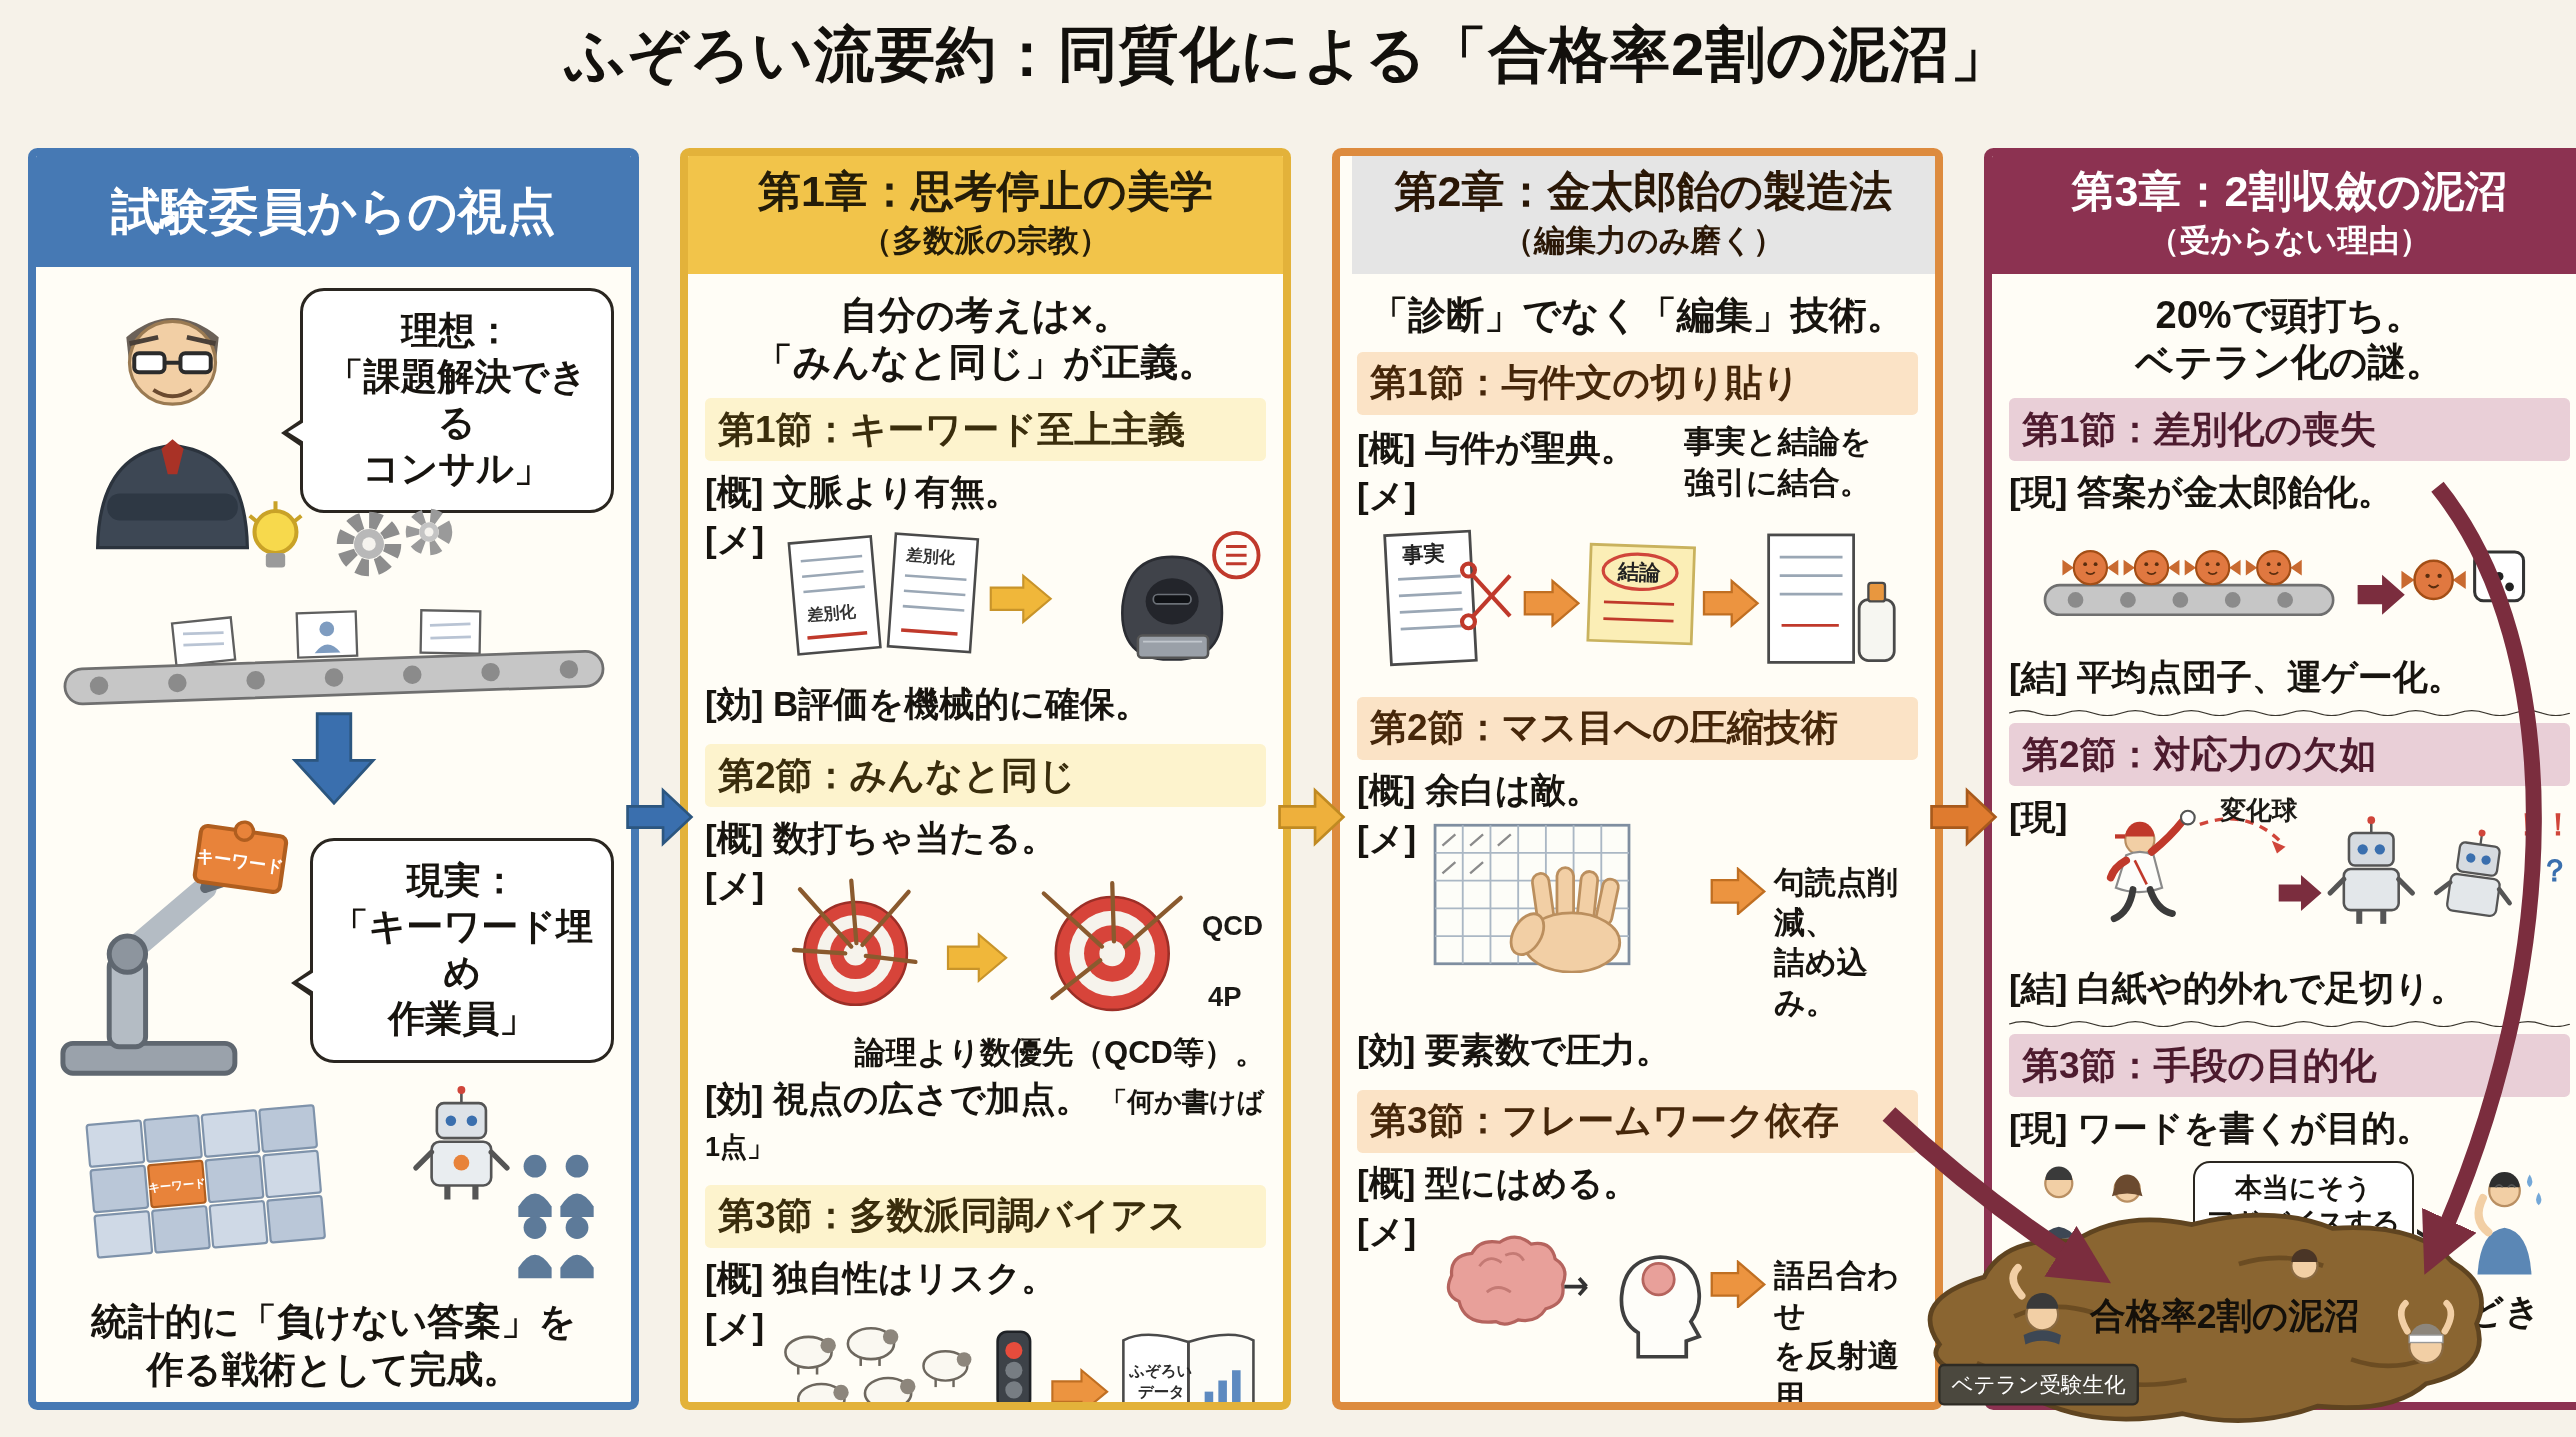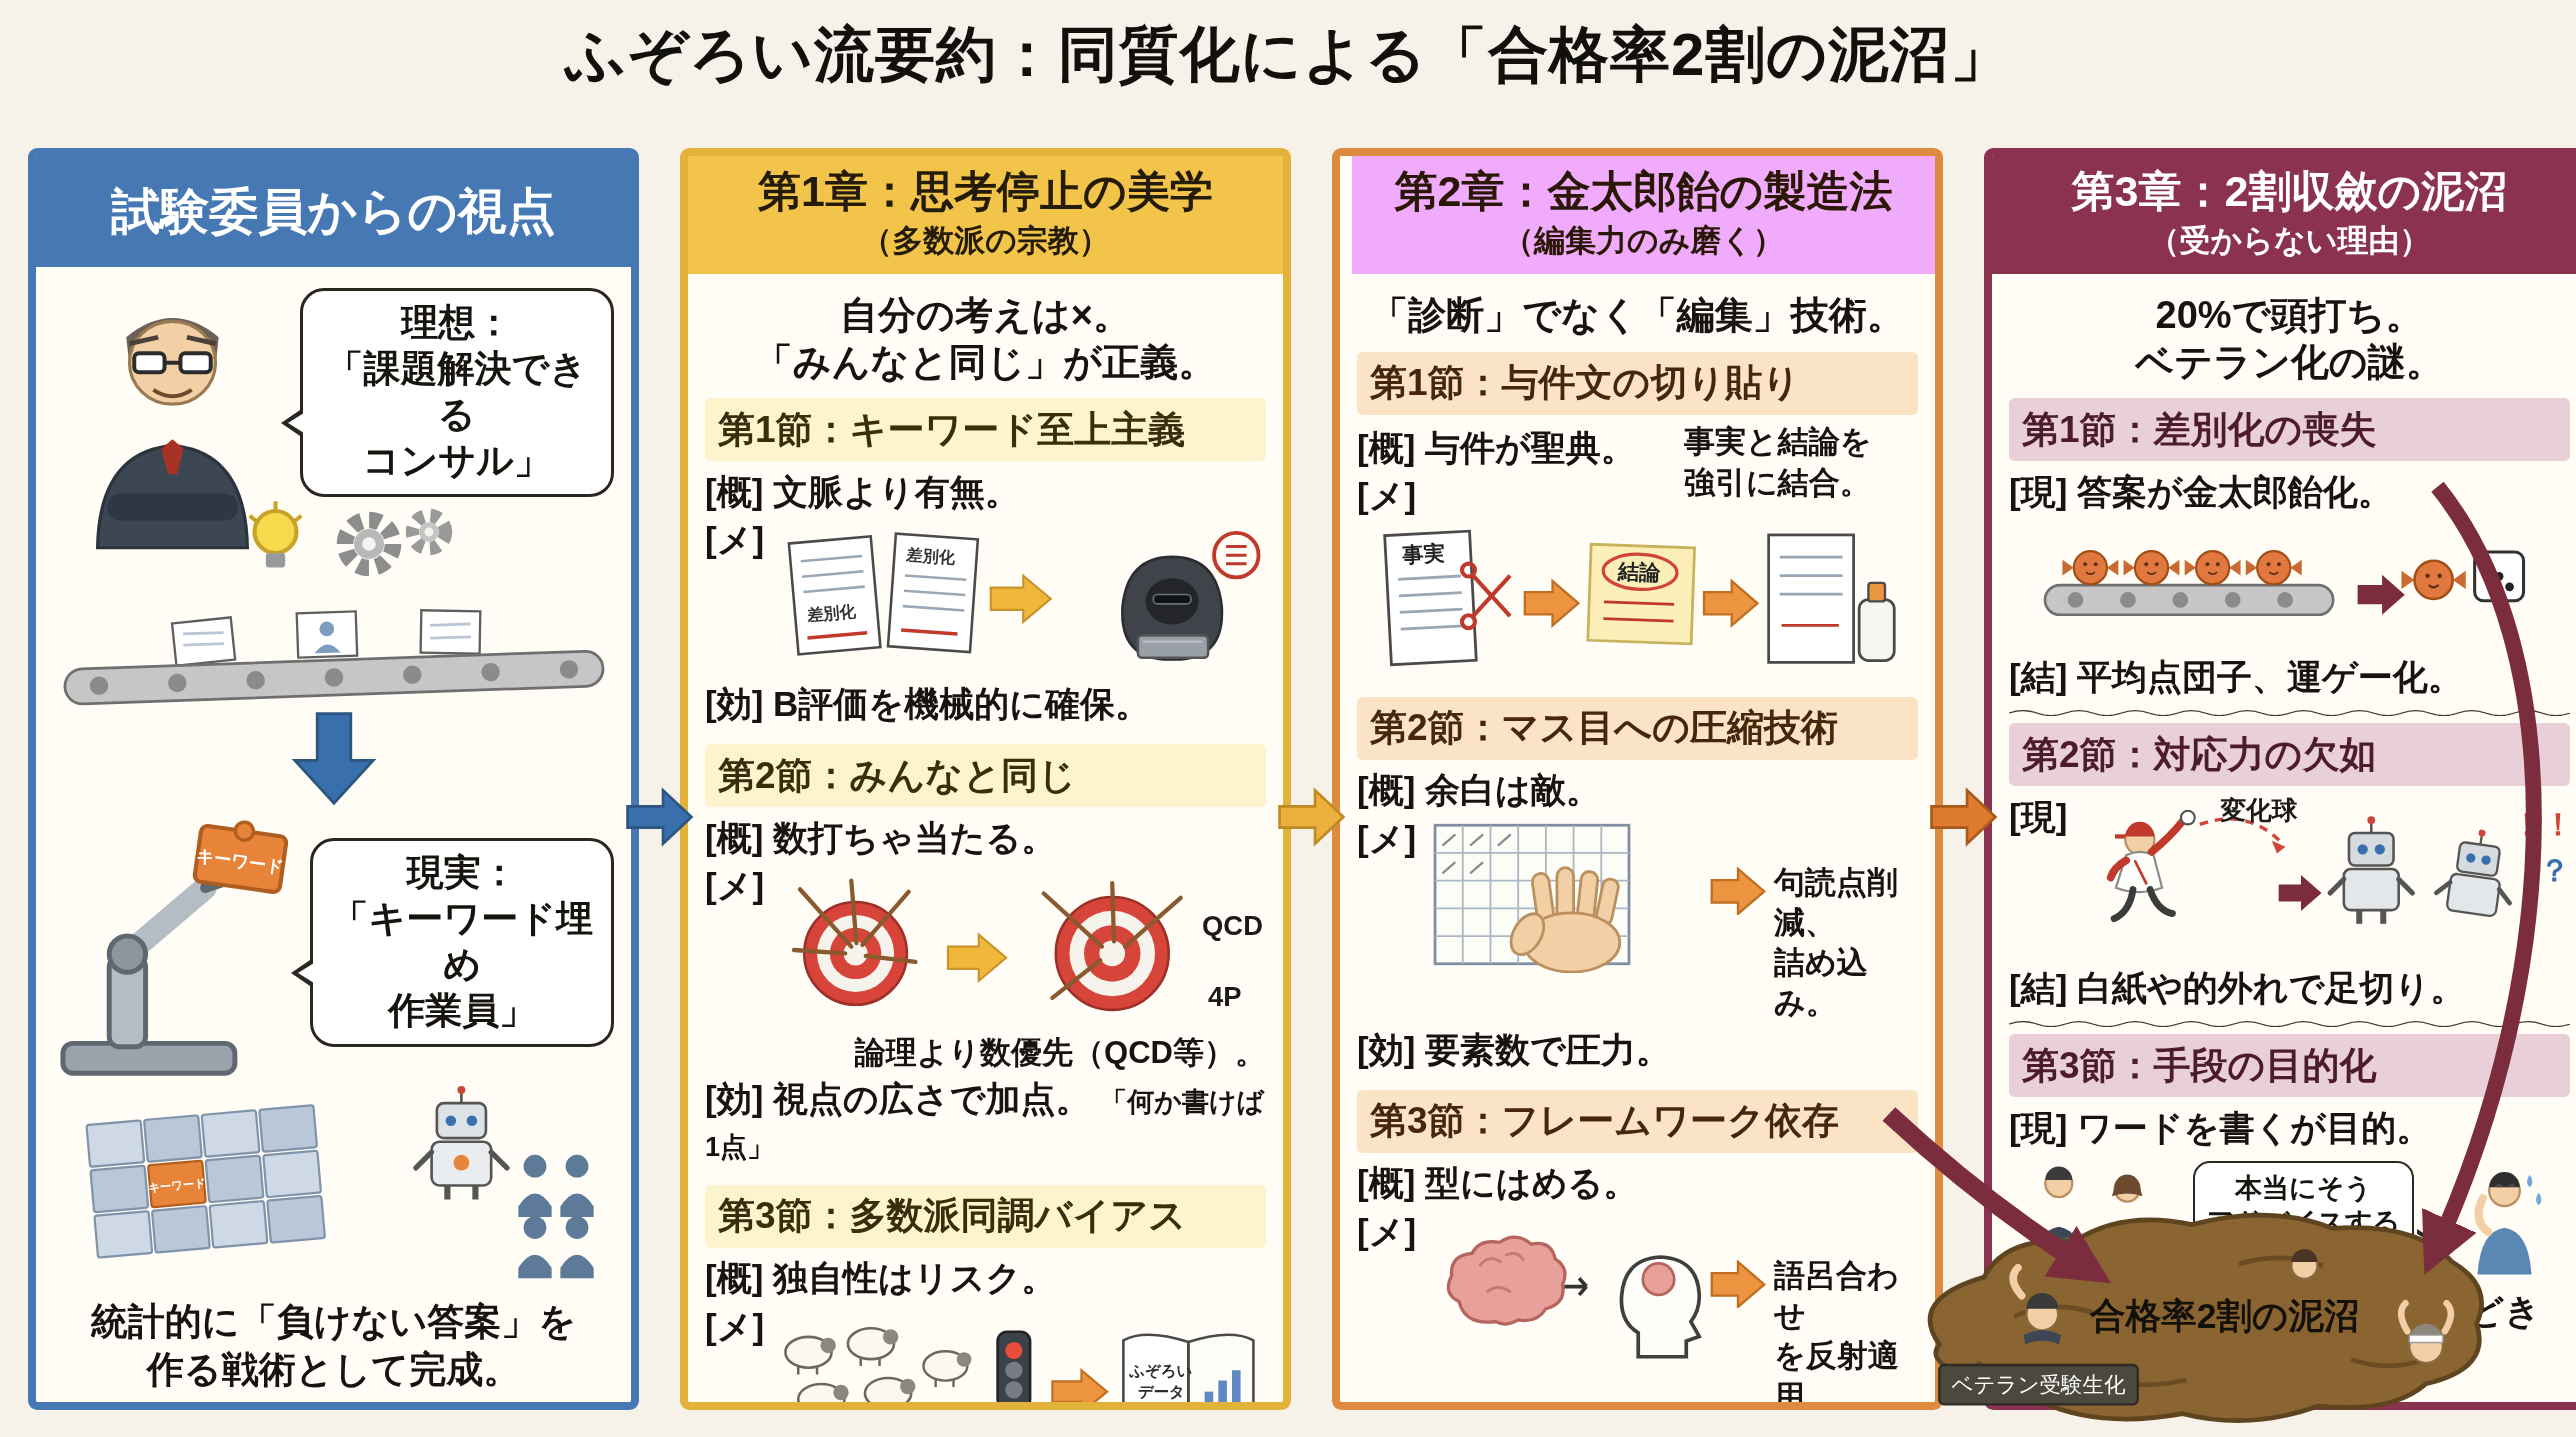--- a/index.html
+++ b/index.html
@@ -16,21 +16,21 @@
   .col1 { border:8.4px solid #4679b4; }
   .col2 { border:8.4px solid #e3b23a; }
   .col3 { border:8.4px solid #dd8b3e; }
   .col4 { border:8.4px solid #8c3251; }
   .gap { width:41px; position:relative; }
   .flow-arrow { position:absolute; top:637px; left:-15px; width:71px; height:64px; z-index:6; }
 
   .col-head { text-align:center; font-weight:900; padding:11.2px 5.6px; }
   .head1 { background:#4679b4; color:#fff; font-size:49px; padding:22.5px 5.6px; }
   .head2 { background:#f2c44a; color:#241c08; }
-  .head3 { background:#f0abfc; color:#2a1706;margin-left:12px; }
+  .head3 { background:#e5e5e5; color:#2a1706;margin-left:12px; }
   .head4 { background:#8c3251; color:#fff; }
   .head-title { font-size:43px; line-height:1.15; }
   .head-sub { font-size:31px; font-weight:800; margin-top:3.7px; }
 
   .col-body { flex:1; padding:11.2px 17px 7.5px 17px; display:flex; flex-direction:column; overflow:hidden; }
   .preline { white-space:pre-line; }
 
   .intro { text-align:center; font-size:38px; font-weight:900; line-height:1.22; margin:7.5px 0 9.4px 0; }
   .sec-title { font-size:37px; font-weight:900; padding:6.6px 13px; border-radius:5.6px; margin:3.7px 0 7.5px 0; }
   .bar2 { background:#fdf3cd; color:#3a2d0c; }
@@ -42,21 +42,21 @@
   .side-note { font-size:31px; font-weight:800; line-height:1.3; text-align:left; }
   .me-row { display:flex; align-items:flex-start; gap:5.6px; margin:1.9px 0; }
   .me-row .pfx { font-size:35px; }
   .me-row svg { flex:1; }
   .squiggle { width:100%; height:15px; margin:7.5px 0 3.7px 0; }
 
   
   .c1-top { position:relative; height:323px; display:flex; gap:7.5px; }
   .examiner-svg { width:239px; height:281px; }
   .bubble { position:relative; border:3.7px solid #2a2620; border-radius:24px; background:#fff;
-    padding:9px 15px; font-weight:900; font-size:37px; line-height:1.25; text-align:center;
+    padding:17px 15px; font-weight:900; font-size:37px; line-height:1.25; text-align:center;
     align-self:flex-start; }
   .bubble::before { content:""; position:absolute; width:0; height:0;
     border:15px solid transparent; border-right:22.5px solid #2a2620; left:-37px; top:58%; }
   .bubble::after { content:""; position:absolute; width:0; height:0;
     border:10.3px solid transparent; border-right:16px solid #fff; left:-25px; top:58%; margin-top:4.7px; }
   .bubble-ideal { margin-top:9.4px; flex:1; }
   .bulb-svg { position:absolute; left:187px; top:217px; width:71px; height:90px; }
   .gears-svg { position:absolute; left:271px; top:223px; width:150px; height:86px; }
   .conveyor-svg { width:100%; height:124px; }
   .down-arrow-wrap { height:101px; display:flex; justify-content:center; }

